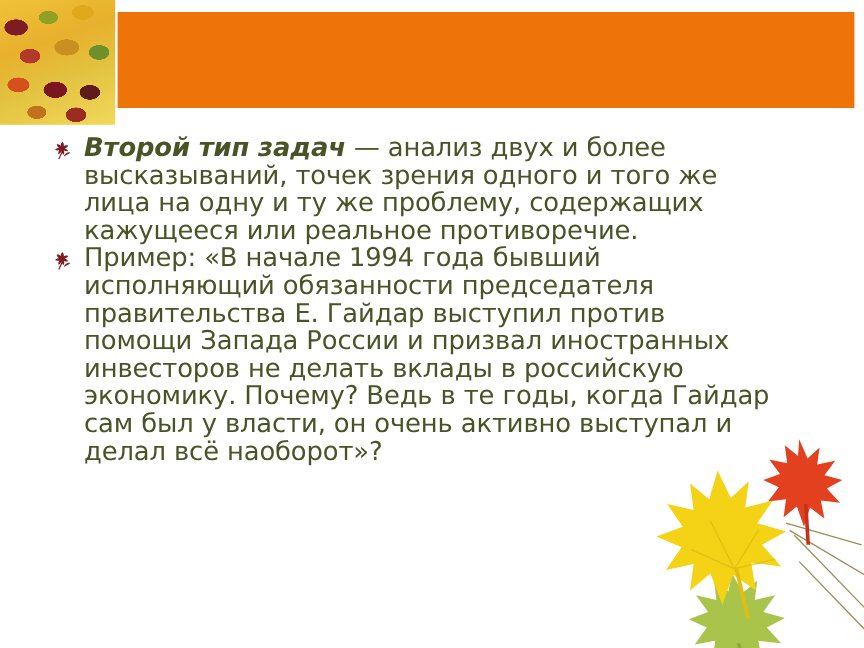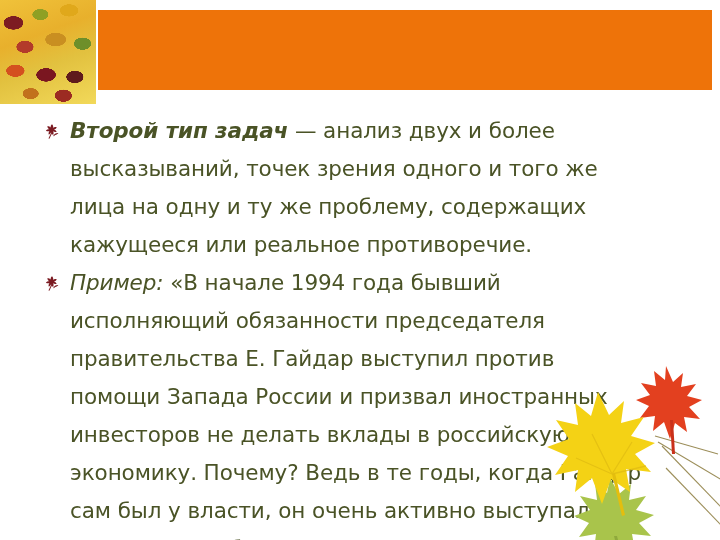--- a/index.html
+++ b/index.html
@@ -65,36 +65,35 @@
     left: 42px;
     top: 112px;
     width: 600px;
   }
   .bullet-para {
     position: relative;
     padding-left: 28px;
     margin: 0 0 0 0;
     color: #4A5326;
     font-size: 21.5px;
-    line-height: 38px;
+    line-height: 23px;
     letter-spacing: -0.1px;
   }
   .leaf-bullet {
     position: absolute;
     left: 0px;
     top: 4px;
     width: 20px;
     height: 20px;
   }
   .lead-bold {
     font-weight: bold;
     font-style: italic;
   }
   .lead-italic {
-    font-style: italic;
   }
 
   
   #corner-leaves {
     position: absolute;
     right: 0px;
     bottom: 0px;
     width: 230px;
     height: 190px;
     pointer-events: none;

